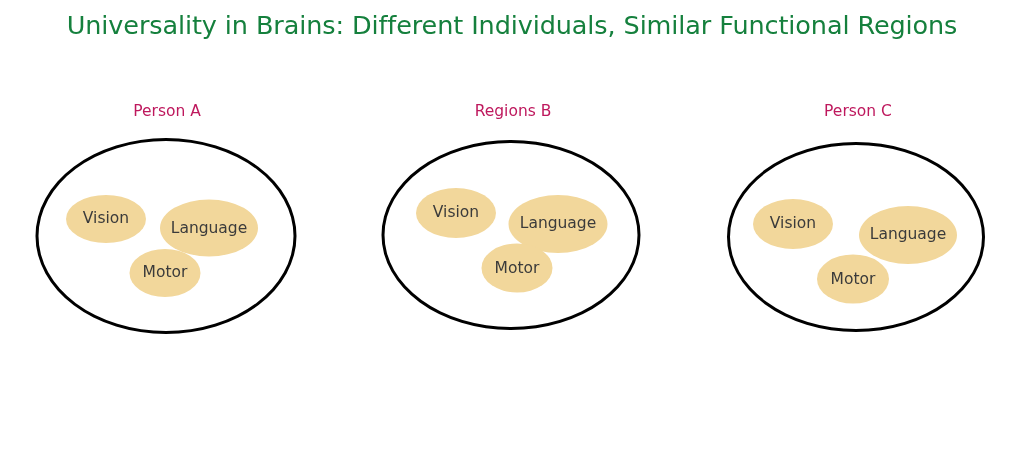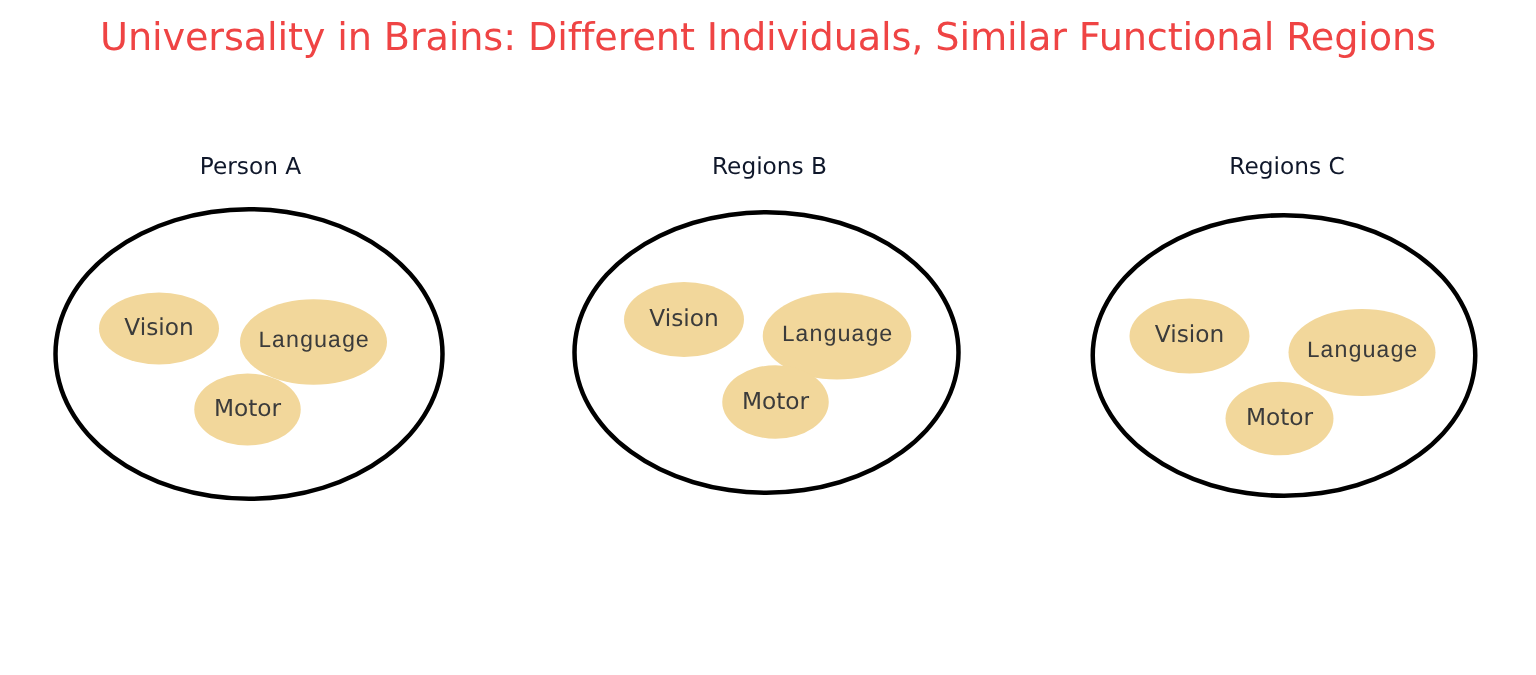--- a/index.html
+++ b/index.html
@@ -19,35 +19,35 @@
     height: 450px;
     background: #ffffff;
   }
   #figure-title {
     position: absolute;
     left: 0;
     top: 10px;
     width: 1024px;
     text-align: center;
     font-size: 25.5px;
-    color: #ef4444;
+    color: #15803d;
     letter-spacing: -0.1px;
     white-space: nowrap;
     font-weight: 400;
   }
   .brain-group {
     position: absolute;
     top: 0;
     left: 0;
   }
   .person-label {
     position: absolute;
     text-align: center;
     font-size: 15.5px;
-    color: #0f172a;
+    color: #be185d;
     white-space: nowrap;
     transform: translate(-50%, -50%);
   }
   .brain-outline {
     position: absolute;
     box-sizing: border-box;
     border: 3.2px solid #000000;
     border-radius: 50%;
     background: #ffffff;
     transform: translate(-50%, -50%);
@@ -62,21 +62,21 @@
     align-items: center;
     justify-content: center;
   }
   .region-label {
     font-size: 15.5px;
     color: #3b3b3b;
     white-space: nowrap;
     line-height: 1;
     pointer-events: none;
   }
-  .region.lang { z-index: 2; font-family: Liberation Mono, monospace; }
+  .region.lang { z-index: 2; }
   .region.vision { z-index: 2; justify-content: center; }
   .region.motor { z-index: 3; }
 </style>
 </head>
 <body>
 
 <div id="figure">
 
   <div id="figure-title">Universality in Brains: Different Individuals, Similar Functional Regions</div>
 
@@ -101,21 +101,21 @@
           <span class="region-label">Vision</span>
         </div>
         <div class="region lang" style="left: 558px; top: 224px; width: 99px; height: 58px;">
           <span class="region-label">Language</span>
         </div>
         <div class="region motor" style="left: 517px; top: 268px; width: 71px; height: 49px;">
           <span class="region-label">Motor</span>
         </div>
       </div>
       <div class="brain-group">
-        <div class="person-label" style="left: 858px; top: 111px;">Regions C</div>
+        <div class="person-label" style="left: 858px; top: 111px;">Person C</div>
         <div class="brain-outline" style="left: 856px; top: 237px; width: 258px; height: 190px;"></div>
         <div class="region vision" style="left: 793px; top: 224px; width: 80px; height: 50px;">
           <span class="region-label">Vision</span>
         </div>
         <div class="region lang" style="left: 908px; top: 235px; width: 98px; height: 58px;">
           <span class="region-label">Language</span>
         </div>
         <div class="region motor" style="left: 853px; top: 279px; width: 72px; height: 49px;">
           <span class="region-label">Motor</span>
         </div>

